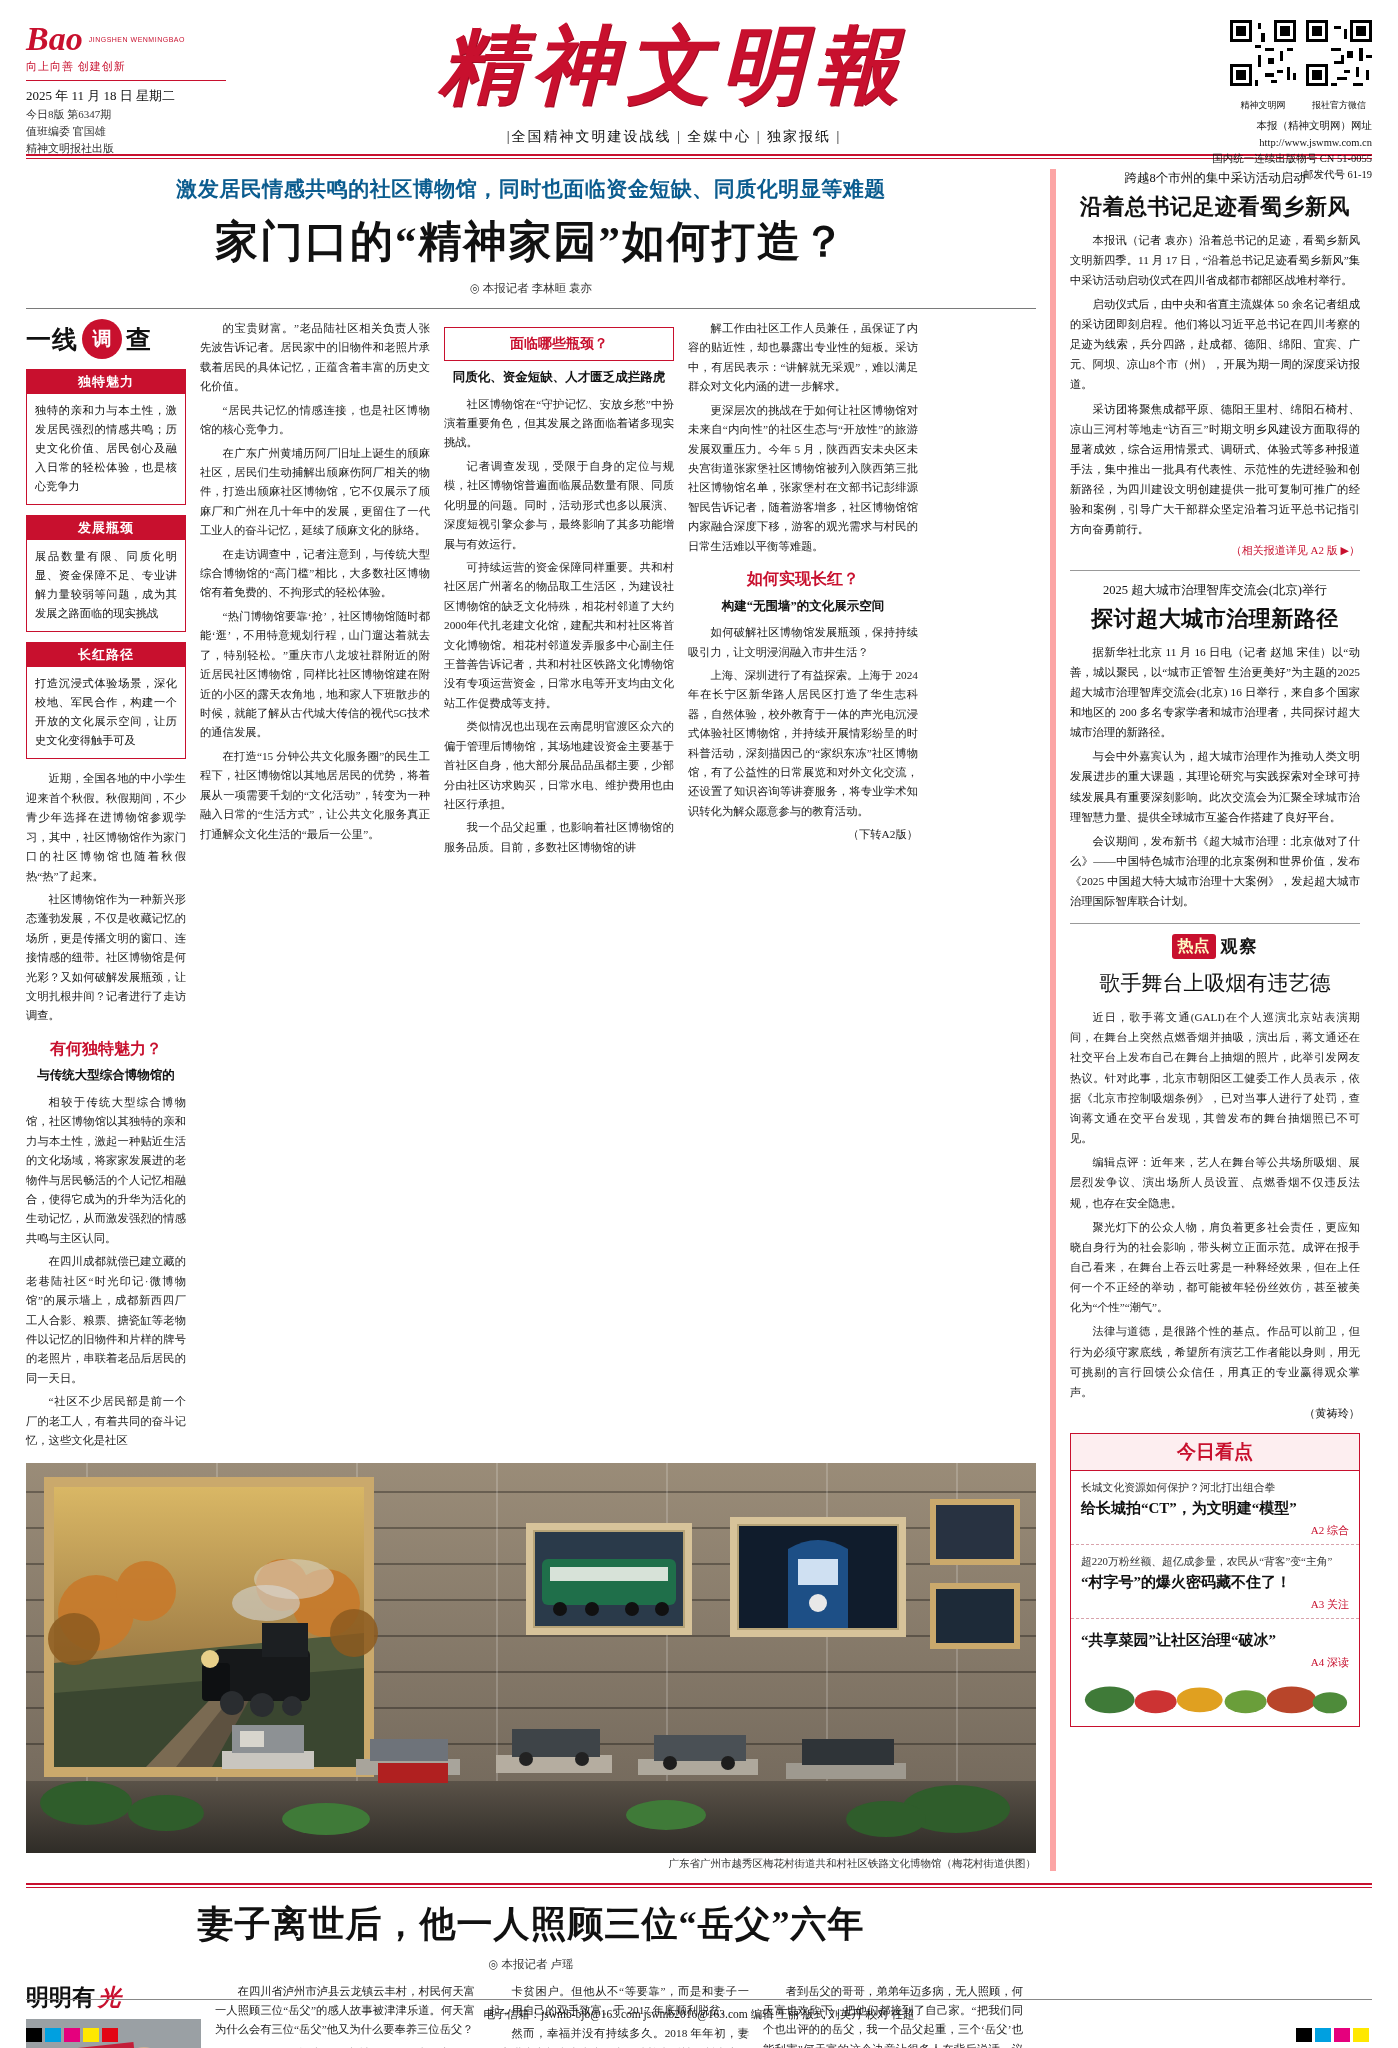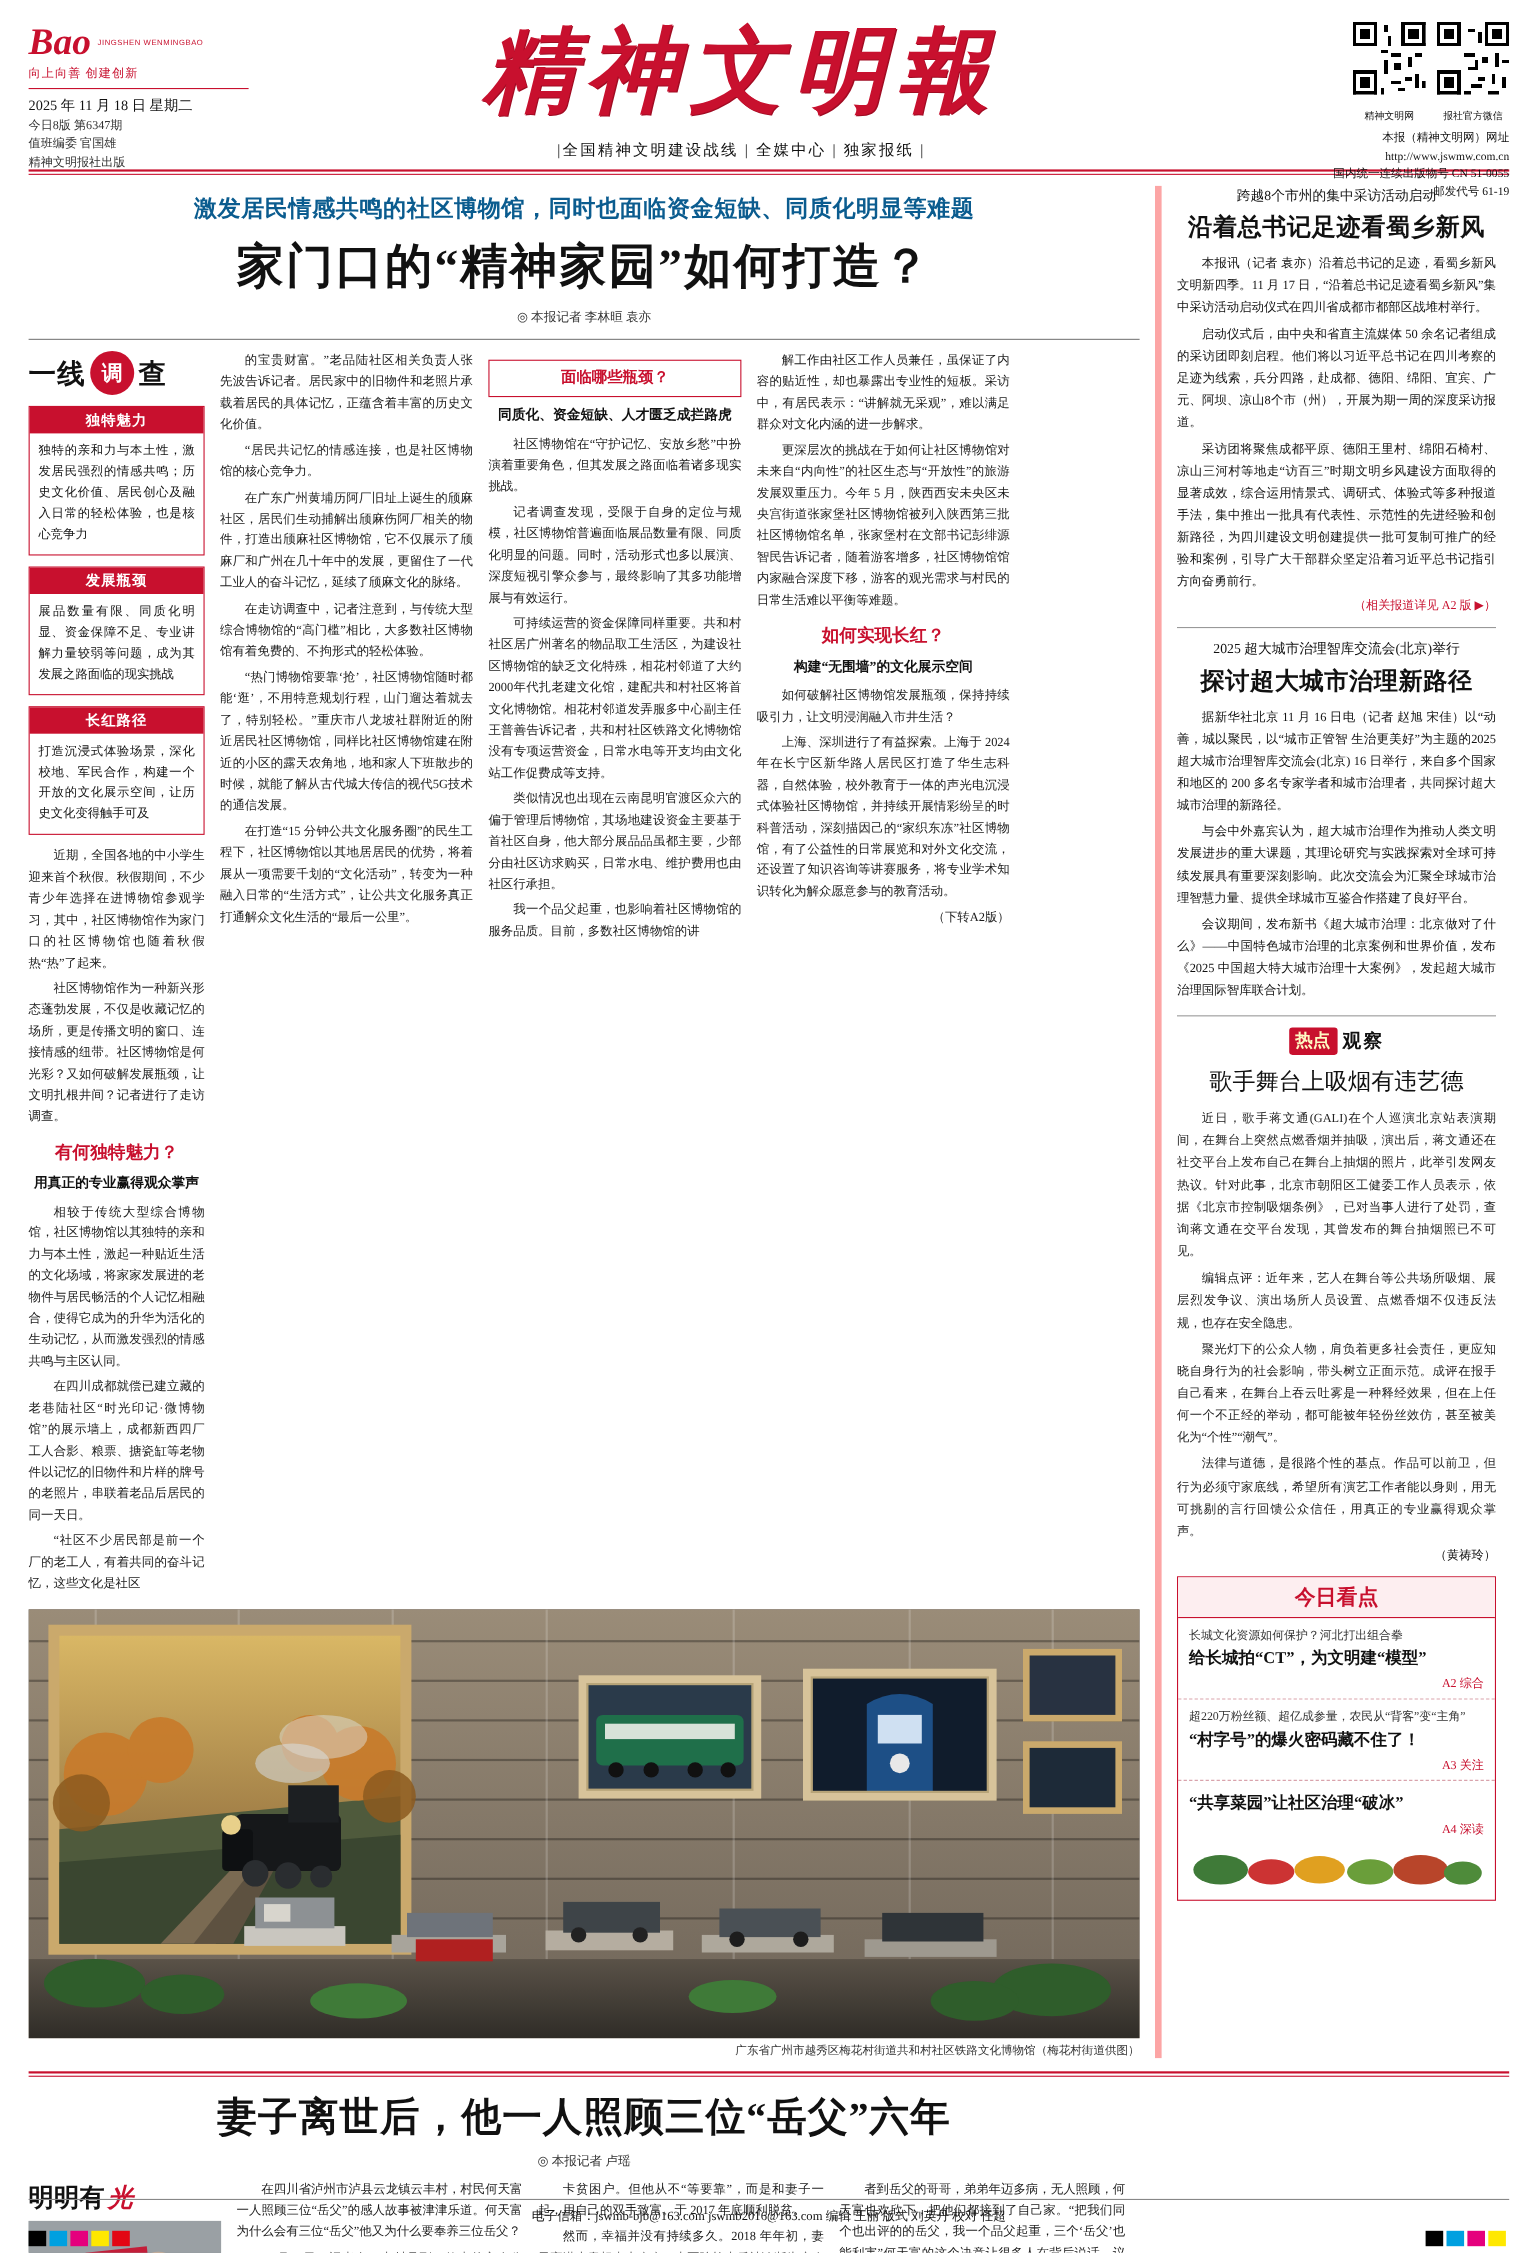--- a/index.html
+++ b/index.html
@@ -287,21 +287,21 @@
           </div>
           <div class="feat-box">
             <div class="feat-tag">长红路径</div>
             <div class="feat-txt">打造沉浸式体验场景，深化校地、军民合作，构建一个开放的文化展示空间，让历史文化变得触手可及</div>
           </div>
 
           <div class="bcol" style="width:160px; margin-top:6px;">
             <p>近期，全国各地的中小学生迎来首个秋假。秋假期间，不少青少年选择在进博物馆参观学习，其中，社区博物馆作为家门口的社区博物馆也随着秋假热“热”了起来。</p>
             <p>社区博物馆作为一种新兴形态蓬勃发展，不仅是收藏记忆的场所，更是传播文明的窗口、连接情感的纽带。社区博物馆是何光彩？又如何破解发展瓶颈，让文明扎根井间？记者进行了走访调查。</p>
             <div class="sub-h">有何独特魅力？</div>
-            <div class="sub-h2">用真正的专业赢得观众掌声</div>
+            <div class="sub-h2">与传统大型综合博物馆的</div>
             <p>相较于传统大型综合博物馆，社区博物馆以其独特的亲和力与本土性，激起一种贴近生活的文化场域，将家家发展进的老物件与居民畅活的个人记忆相融合，使得它成为的升华为活化的生动记忆，从而激发强烈的情感共鸣与主区认同。</p>
             <p>在四川成都就偿已建立藏的老巷陆社区“时光印记·微博物馆”的展示墙上，成都新西四厂工人合影、粮票、搪瓷缸等老物件以记忆的旧物件和片样的牌号的老照片，串联着老品后居民的同一天日。</p>
             <p>“社区不少居民部是前一个厂的老工人，有着共同的奋斗记忆，这些文化是社区</p>
           </div>
         </div>
 
         <div class="bcol">
           <p>的宝贵财富。”老品陆社区相关负责人张先波告诉记者。居民家中的旧物件和老照片承载着居民的具体记忆，正蕴含着丰富的历史文化价值。</p>
           <p>“居民共记忆的情感连接，也是社区博物馆的核心竞争力。</p>
           <p>在广东广州黄埔历阿厂旧址上诞生的颀麻社区，居民们生动捕解出颀麻伤阿厂相关的物件，打造出颀麻社区博物馆，它不仅展示了颀麻厂和广州在几十年中的发展，更留住了一代工业人的奋斗记忆，延续了颀麻文化的脉络。</p>

